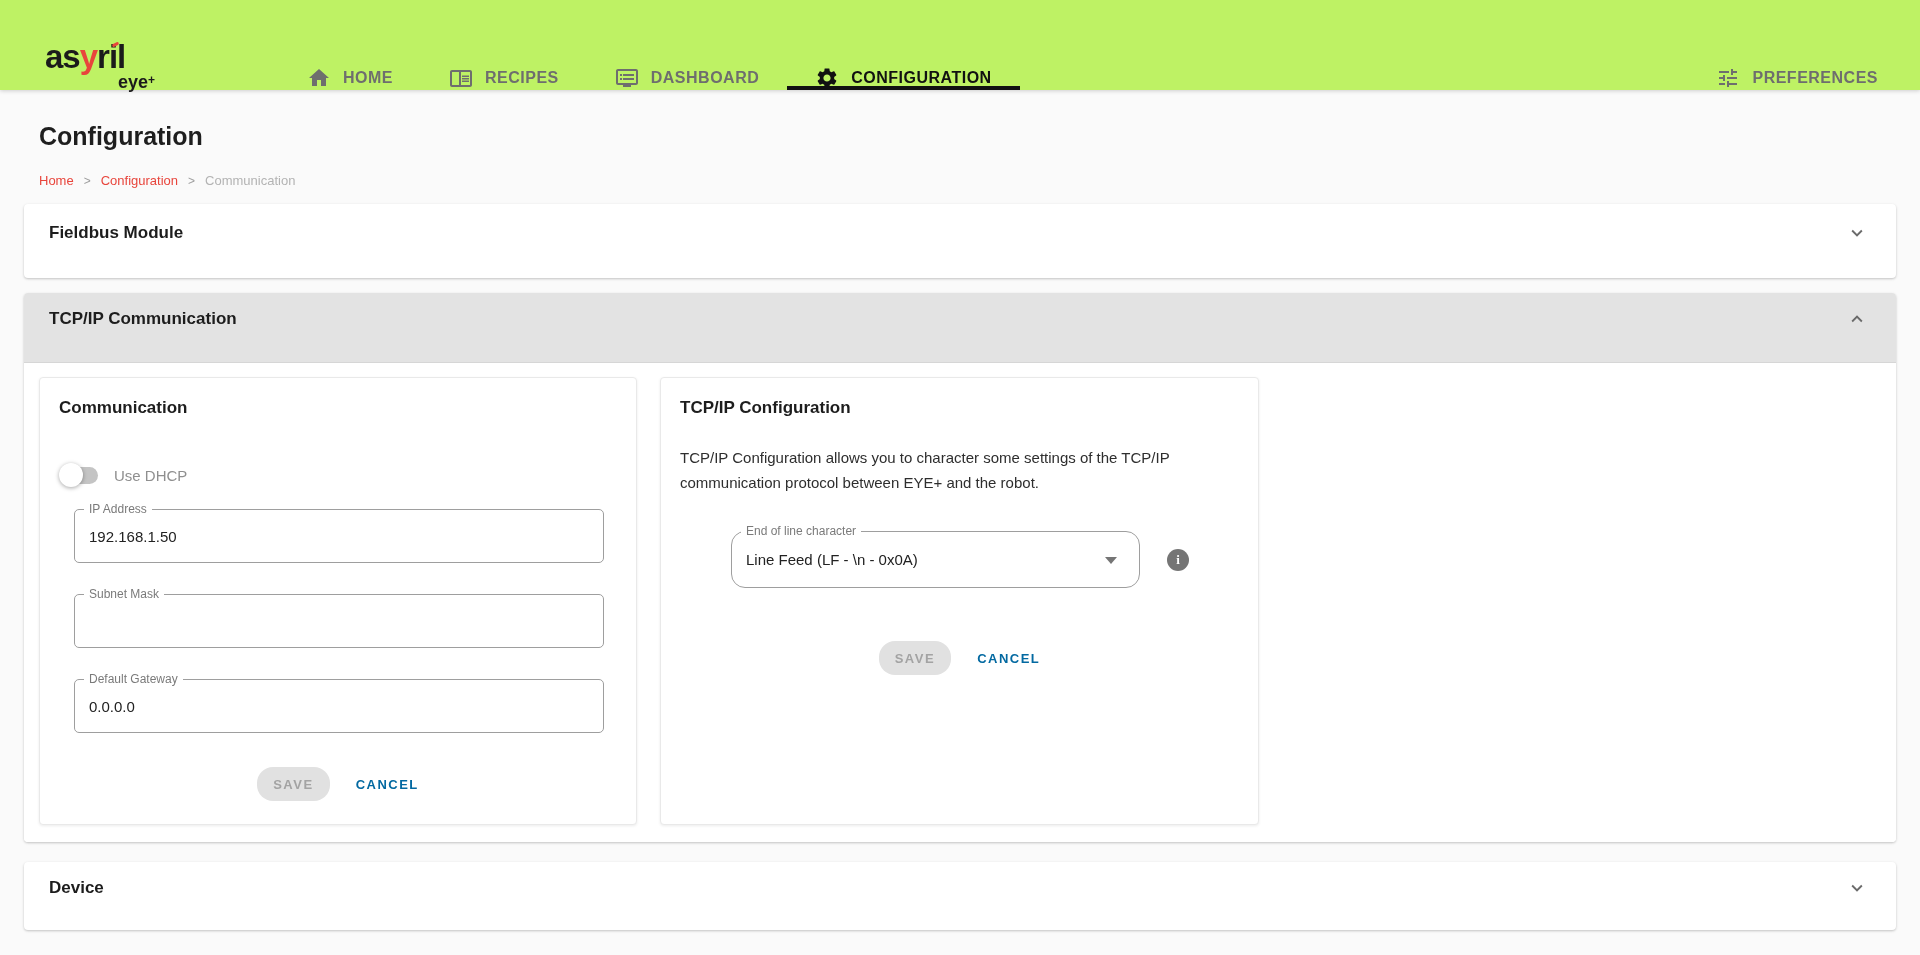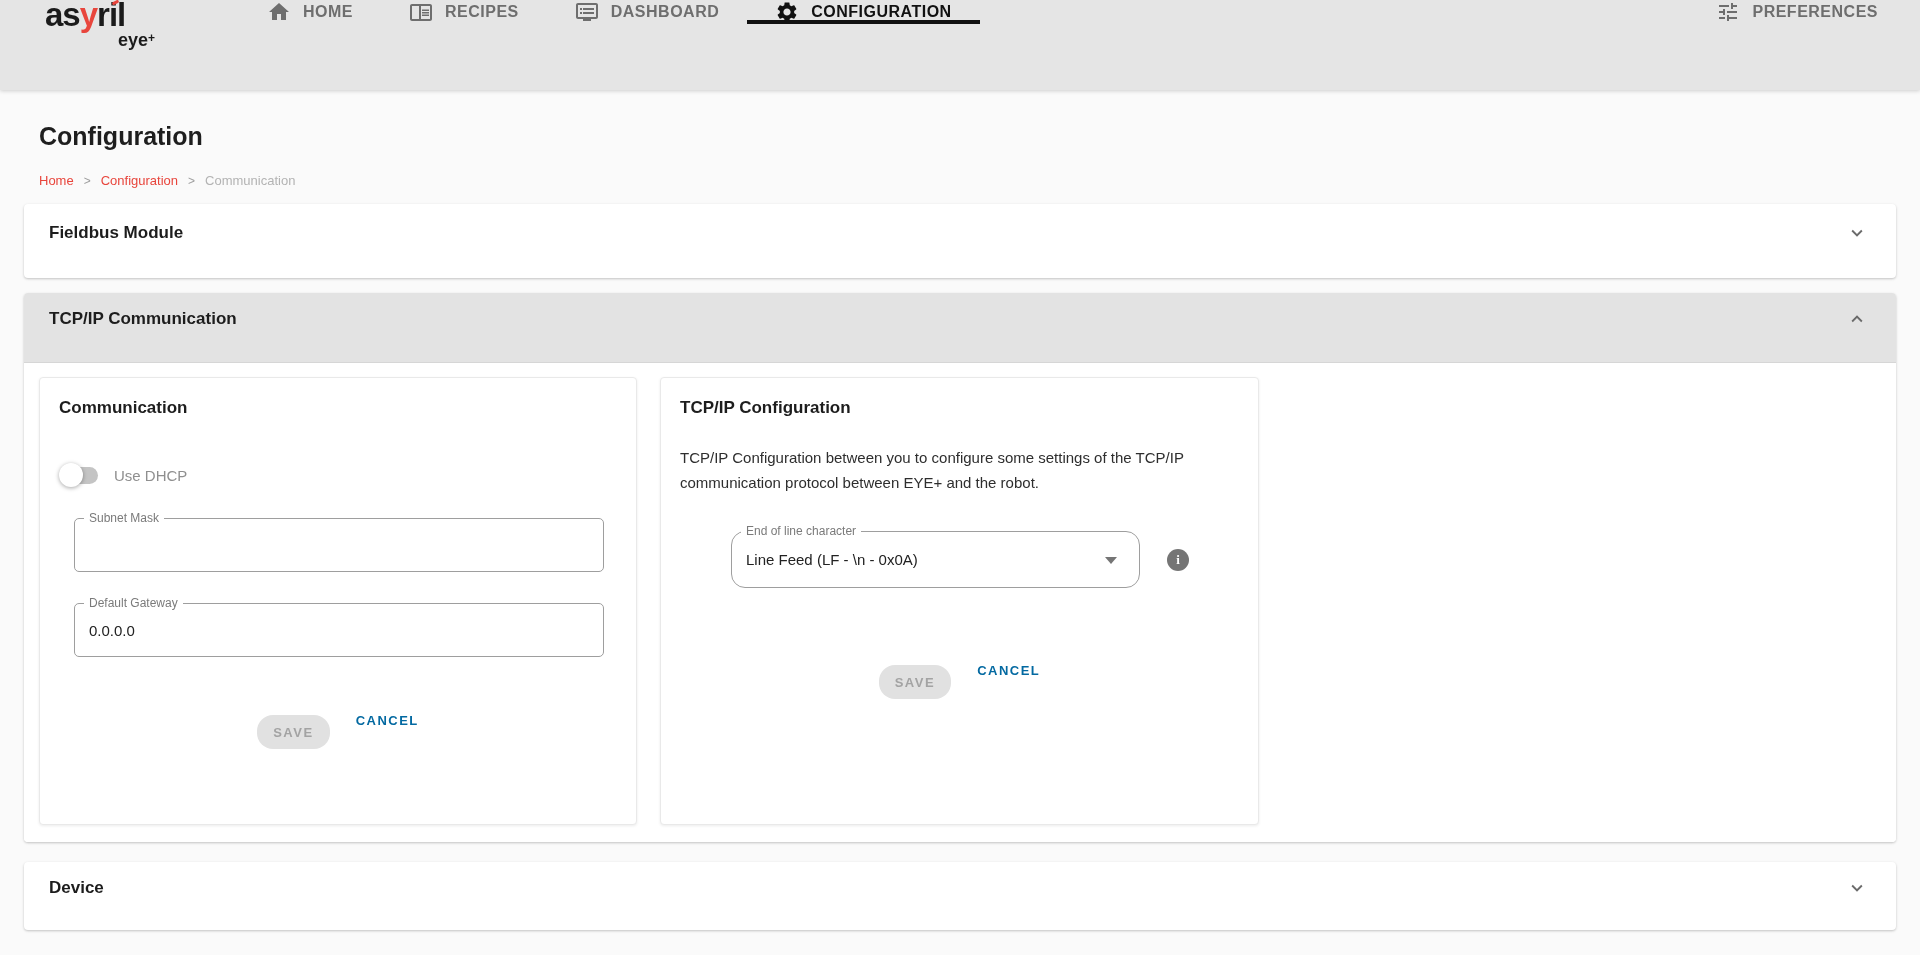--- a/index.html
+++ b/index.html
@@ -1,21 +1,21 @@
 <!DOCTYPE html>
 <html><head>
 <meta charset="utf-8">
 <style>
   * { margin:0; padding:0; box-sizing:border-box; }
   html,body { width:1920px; height:955px; overflow:hidden; background:#fafafa;
               font-family:"Liberation Sans","DejaVu Sans",sans-serif; }
 
   
-  .app-header { height:90px; background:#e5e5e5; display:flex; align-items:flex-start;
-                box-shadow:0 1px 4px rgba(0,0,0,0.18); position:relative; z-index:10; }
+  .app-header { height:90px; background:#bef264; display:flex; align-items:flex-end;
+                box-shadow:0 1px 4px rgba(0,0,0,0.18); position:relative; z-index:10;gap:40px; }
   .logo { width:110px; margin-left:45px; display:flex; flex-direction:column; justify-content:center; }
   .logo-word { font-size:33px; font-weight:700; letter-spacing:-1px; color:#1b1b1b; line-height:30px; display:flex; }
   .logo-y { color:#e8453c; }
   .logo-il { position:relative; }
   .logo-accent { position:absolute; top:1px; left:3px; width:7px; height:3px; background:#e8453c;
                  transform:rotate(-28deg); border-radius:2px; }
   .logo-sub { font-size:18px; font-weight:700; color:#1b1b1b; text-align:right; line-height:16px; letter-spacing:0; }
   .logo-plus { font-size:12px; vertical-align:4px; }
 
   .main-nav { display:flex; margin-left:84px; }
@@ -72,21 +72,21 @@
   .tfield input { border:none; outline:none; width:100%; padding:0 14px; font-size:15px; color:#222;
                   font-family:"Liberation Sans","DejaVu Sans",sans-serif; background:transparent; }
   .f-gap { margin-top:31px; }
   .f-first { margin-top:22px; }
 
   
   .btn-row { display:flex; align-items:center; justify-content:center; gap:26px; }
   .btn-row-comm { margin-top:34px; }
   .save-btn { height:34px; padding:0 16px; background:#e1e1e1; border:none; border-radius:16px;
               font-size:13px; font-weight:700; letter-spacing:1.5px; color:#a3a3a3;
-              font-family:"Liberation Sans","DejaVu Sans",sans-serif; cursor:default;margin-top:24px; }
+              font-family:"Liberation Sans","DejaVu Sans",sans-serif; cursor:default; }
   .cancel-btn { background:none; border:none; font-size:13px; font-weight:700; letter-spacing:1.5px;
                 color:#0369a1; font-family:"Liberation Sans","DejaVu Sans",sans-serif; cursor:default; }
 
   
   .card-desc { margin:27px 19px 0 19px; font-size:15px; line-height:25px; color:#2e2e2e; max-width:505px; }
   .dd-row { display:flex; align-items:center; margin:36px 0 0 70px; }
   .dd-field { position:relative; width:409px; height:57px; border:1px solid #9e9e9e; border-radius:14px;
               display:flex; align-items:center; cursor:pointer; background:#fff; }
   .dd-value { padding:0 14px; font-size:15px; color:#222; }
   .dd-arrow { position:absolute; right:22px; top:50%; margin-top:-3px; width:0; height:0;
@@ -195,39 +195,43 @@
         <div class="card-title">Communication</div>
 
         <div class="toggle-row">
           <span class="switch">
             <span class="switch-track"></span>
             <span class="switch-thumb"></span>
           </span>
           <span class="toggle-label">Use DHCP</span>
         </div>
 
+        <div class="tfield f-first">
+          <span class="tfield-label">IP Address</span>
+          <input type="text" value="192.168.1.50" style="">
+        </div>
 
         <div class="tfield f-gap">
           <span class="tfield-label">Subnet Mask</span>
         </div>
 
         <div class="tfield f-gap">
           <span class="tfield-label">Default Gateway</span>
           <input type="text" value="0.0.0.0" style="">
         </div>
 
         <div class="btn-row btn-row-comm">
           <button class="save-btn">SAVE</button>
           <button class="cancel-btn">CANCEL</button>
         </div>
       </div>
 
       <div class="card" style="width:599px;">
         <div class="card-title">TCP/IP Configuration</div>
-        <p class="card-desc">TCP/IP Configuration between you to configure some settings of the TCP/IP communication protocol between EYE+ and the robot.</p>
+        <p class="card-desc">TCP/IP Configuration allows you to character some settings of the TCP/IP communication protocol between EYE+ and the robot.</p>
 
         <div class="dd-row">
           <div class="dd-field">
             <span class="tfield-label">End of line character</span>
             <span class="dd-value">Line Feed (LF - \n - 0x0A)</span>
             <span class="dd-arrow"></span>
           </div>
           <div class="info-icon">i</div>
         </div>
 

